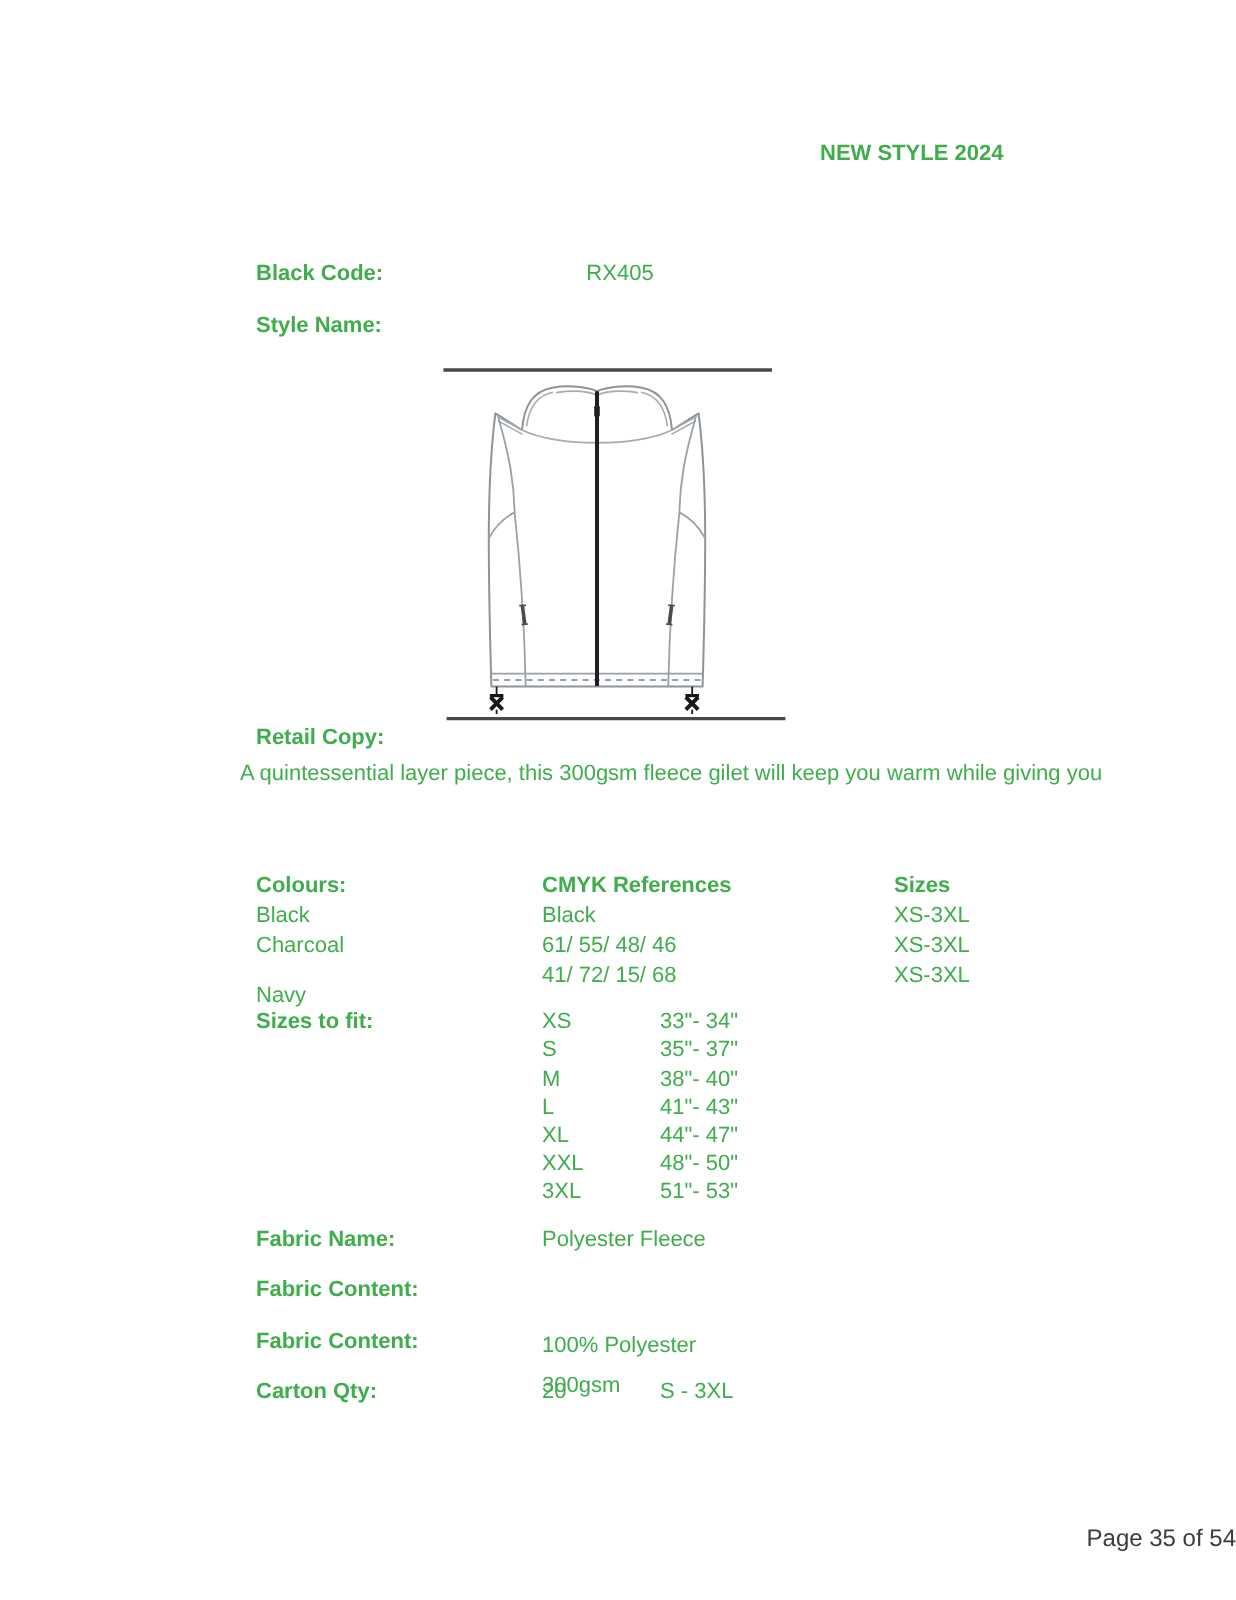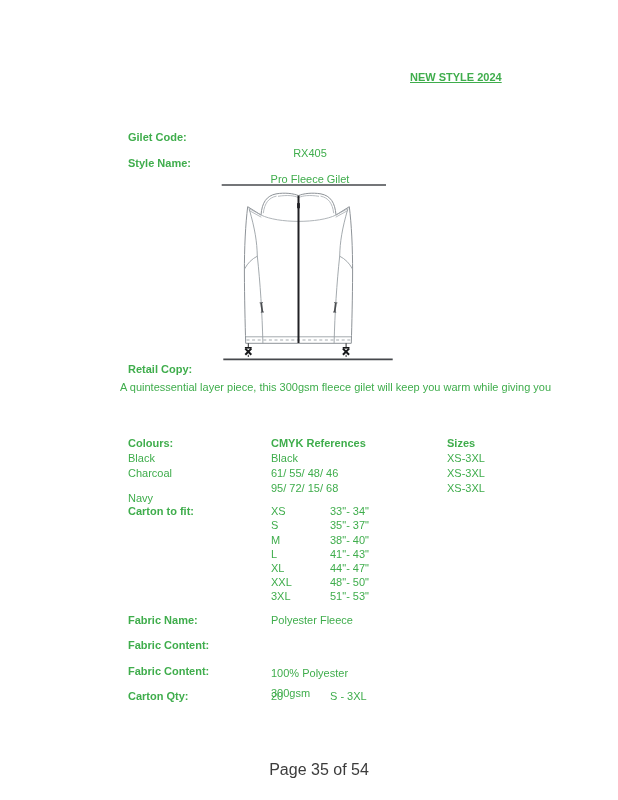--- a/index.html
+++ b/index.html
@@ -17,56 +17,54 @@
     color:#3fad4c;
     white-space:nowrap;
   }
   .b{font-weight:700;}
   .badge{
     position:absolute;
     left:410px;top:71px;
     font-size:11px;line-height:13px;
     font-weight:700;
     color:#3fad4c;
-    text-decoration:underline;
     white-space:nowrap;
   }
-  .ctr{left:230px;width:160px;text-align:center;white-space:nowrap;margin-top:16px;}
+  .ctr{left:230px;width:160px;text-align:center;white-space:nowrap;}
   .retail-lines{
     position:absolute;
     left:120px;top:381px;width:380px;
     text-align:center;
   }
   .retail-lines div{
     font-size:11px;line-height:13px;color:#3fad4c;white-space:nowrap;
   }
   .footer{
     position:absolute;
     left:20px;right:0;top:763px;
-    text-align:center;
-    font-size:16px;line-height:13px;
+    text-align:right;
+    font-size:12px;line-height:13px;
     color:#3c3c3c;
   }
   .sketch{
     position:absolute;
     left:210px;top:178px;
     width:190px;height:197px;
   }
 </style>
 </head>
 <body>
 
 <div class="page">
 
   <div class="badge">NEW STYLE 2024</div>
 
-  <div class="t b" style="left:128px;top:131px">Gilet Code:</div>
+  <div class="t b" style="left:128px;top:131px">Black Code:</div>
   <div class="t ctr" style="top:131px">RX405</div>
   <div class="t b" style="left:128px;top:157px">Style Name:</div>
-  <div class="t ctr" style="top:157px">Pro Fleece Gilet</div>
 
   <svg class="sketch" viewBox="0 0 190 197" xmlns="http://www.w3.org/2000/svg">
 
     <path d="M 11.7 7 L 176 7" stroke="#46484c" stroke-width="1.7" fill="none"></path>
     <path d="M 13.3 181.3 L 182.7 181.3" stroke="#46484c" stroke-width="1.7" fill="none"></path>
 
     <path d="M 37.7 28.7
              C 35.5 46 34.3 70 34.4 95
              C 34.5 120 35.1 145 35.7 165.3
              L 141.3 165.3
@@ -126,24 +124,24 @@
 
   <div class="t" style="left:128px;top:452px">Black</div>
   <div class="t" style="left:271px;top:452px">Black</div>
   <div class="t" style="left:447px;top:452px">XS-3XL</div>
 
   <div class="t" style="left:128px;top:467px">Charcoal</div>
   <div class="t" style="left:271px;top:467px">61/ 55/ 48/ 46</div>
   <div class="t" style="left:447px;top:467px">XS-3XL</div>
 
   <div class="t" style="left:128px;top:492px">Navy</div>
-  <div class="t" style="left:271px;top:482px">95/ 72/ 15/ 68</div>
+  <div class="t" style="left:271px;top:482px">41/ 72/ 15/ 68</div>
   <div class="t" style="left:447px;top:482px">XS-3XL</div>
 
-  <div class="t b" style="left:128px;top:505px">Carton to fit:</div>
+  <div class="t b" style="left:128px;top:505px">Sizes to fit:</div>
 
   <div class="t" style="left:271px;top:505px">XS</div>
   <div class="t" style="left:330px;top:505px">33"- 34"</div>
   <div class="t" style="left:271px;top:519px">S</div>
   <div class="t" style="left:330px;top:519px">35"- 37"</div>
   <div class="t" style="left:271px;top:534px">M</div>
   <div class="t" style="left:330px;top:534px">38"- 40"</div>
   <div class="t" style="left:271px;top:548px">L</div>
   <div class="t" style="left:330px;top:548px">41"- 43"</div>
   <div class="t" style="left:271px;top:562px">XL</div>

